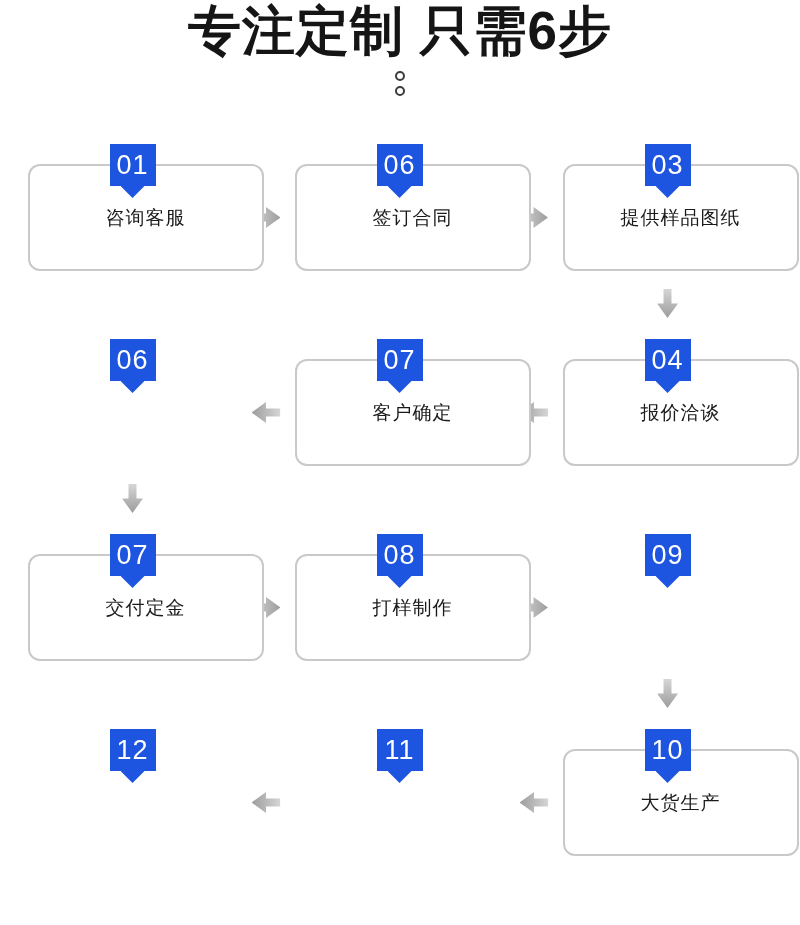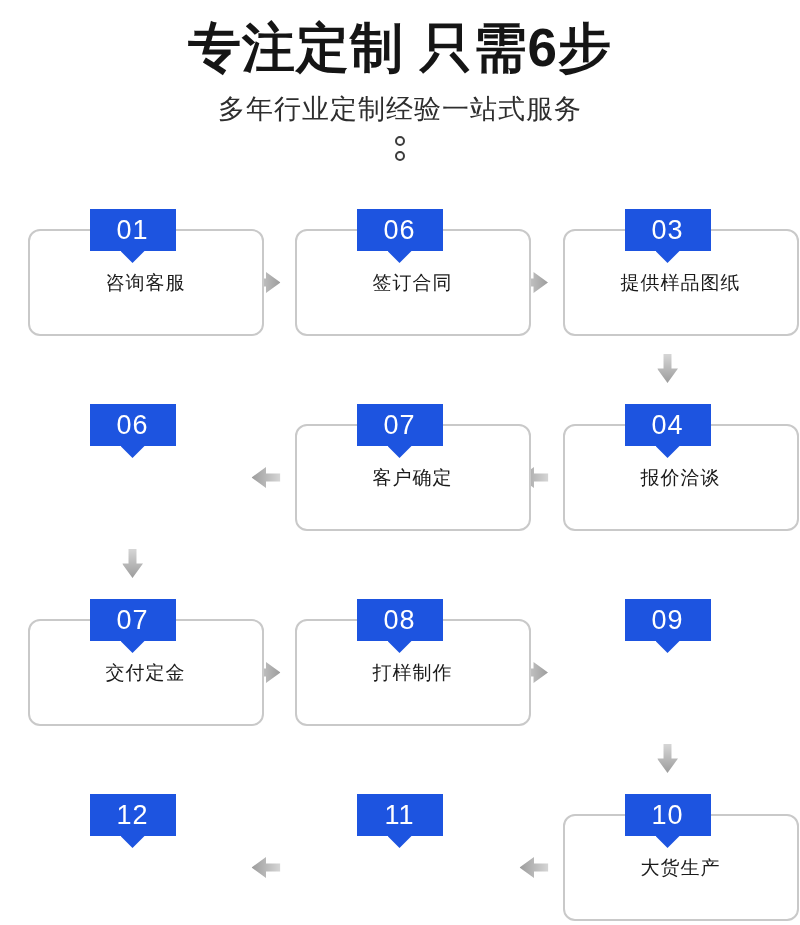--- a/index.html
+++ b/index.html
@@ -5,21 +5,21 @@
   * { margin:0; padding:0; box-sizing:border-box; }
   html,body { background:#ffffff; }
   body {
     font-family:"Liberation Sans","DejaVu Sans",sans-serif;
     width:800px; height:925px; overflow:hidden; color:#1a1a1a;
   }
   .page { position:relative; width:800px; height:925px; background:#fff; }
 
   
   .title {
-    margin-top:17px; text-align:center;
+    margin-top:0; text-align:center;
     font-size:53px; font-weight:700; letter-spacing:1px;
     color:#151515; line-height:62px;
   }
   .subtitle {
     margin-top:12px; text-align:center;
     font-size:27px; font-weight:400; color:#2e2e2e; letter-spacing:1px;
   }
   .colon-dots { margin-top:9px; display:flex; flex-direction:column; align-items:center; gap:5px; }
   .colon-dots .ring {
     width:10px; height:10px; border:2px solid #3c3c3c; border-radius:50%;
@@ -37,21 +37,21 @@
 
   .card { position:relative; height:127px; }
   .box {
     position:absolute; top:20px; left:0; width:236px; height:107px;
     background:#fff; border:2px solid #c9c9c9; border-radius:12px;
     display:flex; align-items:center; justify-content:center; z-index:1;
   }
   .box .label { font-size:19px; color:#1a1a1a; letter-spacing:1px; }
   .badge {
     position:absolute; top:0; left:50%; transform:translateX(-50%);
-    width:86px; height:42px; background:#1d54e0; z-index:2;
+    width:46px; height:42px; background:#1d54e0; z-index:2;
     display:flex; align-items:center; justify-content:center;
   }
   .badge .num { color:#ffffff; font-size:27px; font-weight:500; letter-spacing:1px; }
   .badge .tail {
     position:absolute; top:42px; left:50%; transform:translateX(-50%);
     width:24px; height:12px; background:#1d54e0;
     clip-path:polygon(0 0, 100% 0, 50% 100%);
   }
 
   
@@ -70,21 +70,20 @@
     background:linear-gradient(180deg,#d6d6d6,#9c9c9c);
     clip-path:polygon(31% 0%, 69% 0%, 69% 50%, 100% 50%, 50% 100%, 0% 50%, 31% 50%);
   }
 </style>
 </head>
 <body>
 
 <div class="page">
 
   <div class="title">专注定制 只需6步</div>
-  <div class="subtitle">多年行业定制经验一站式服务</div>
   <div class="colon-dots">
     <div class="ring"></div>
     <div class="ring"></div>
   </div>
 
   <div class="flow">
 
     <div class="cardrow">
       <div class="card">
         <div class="box">

